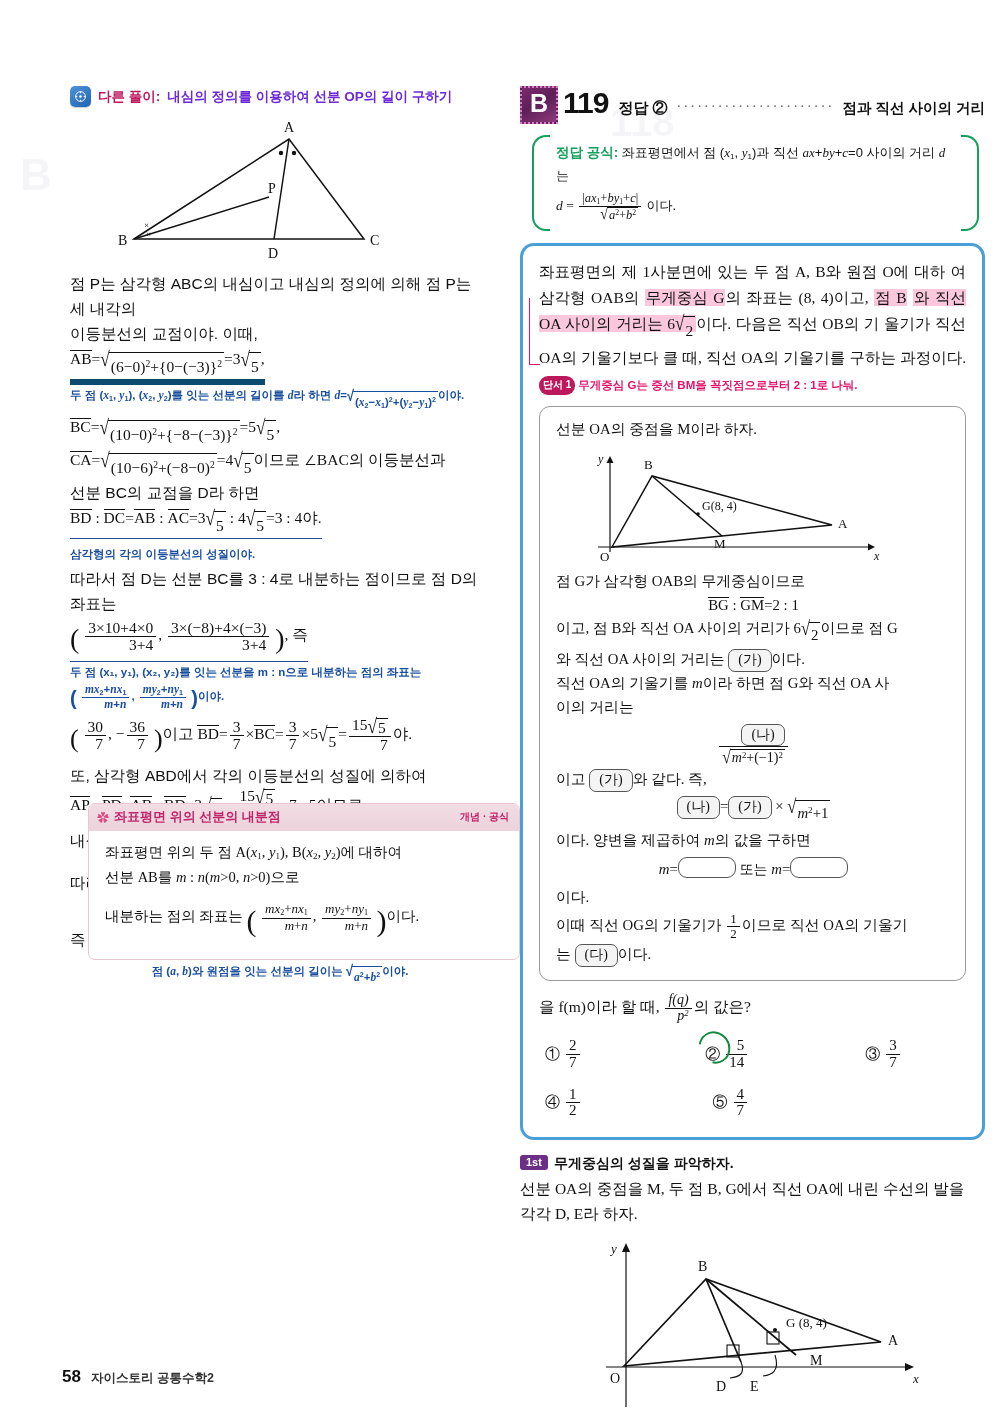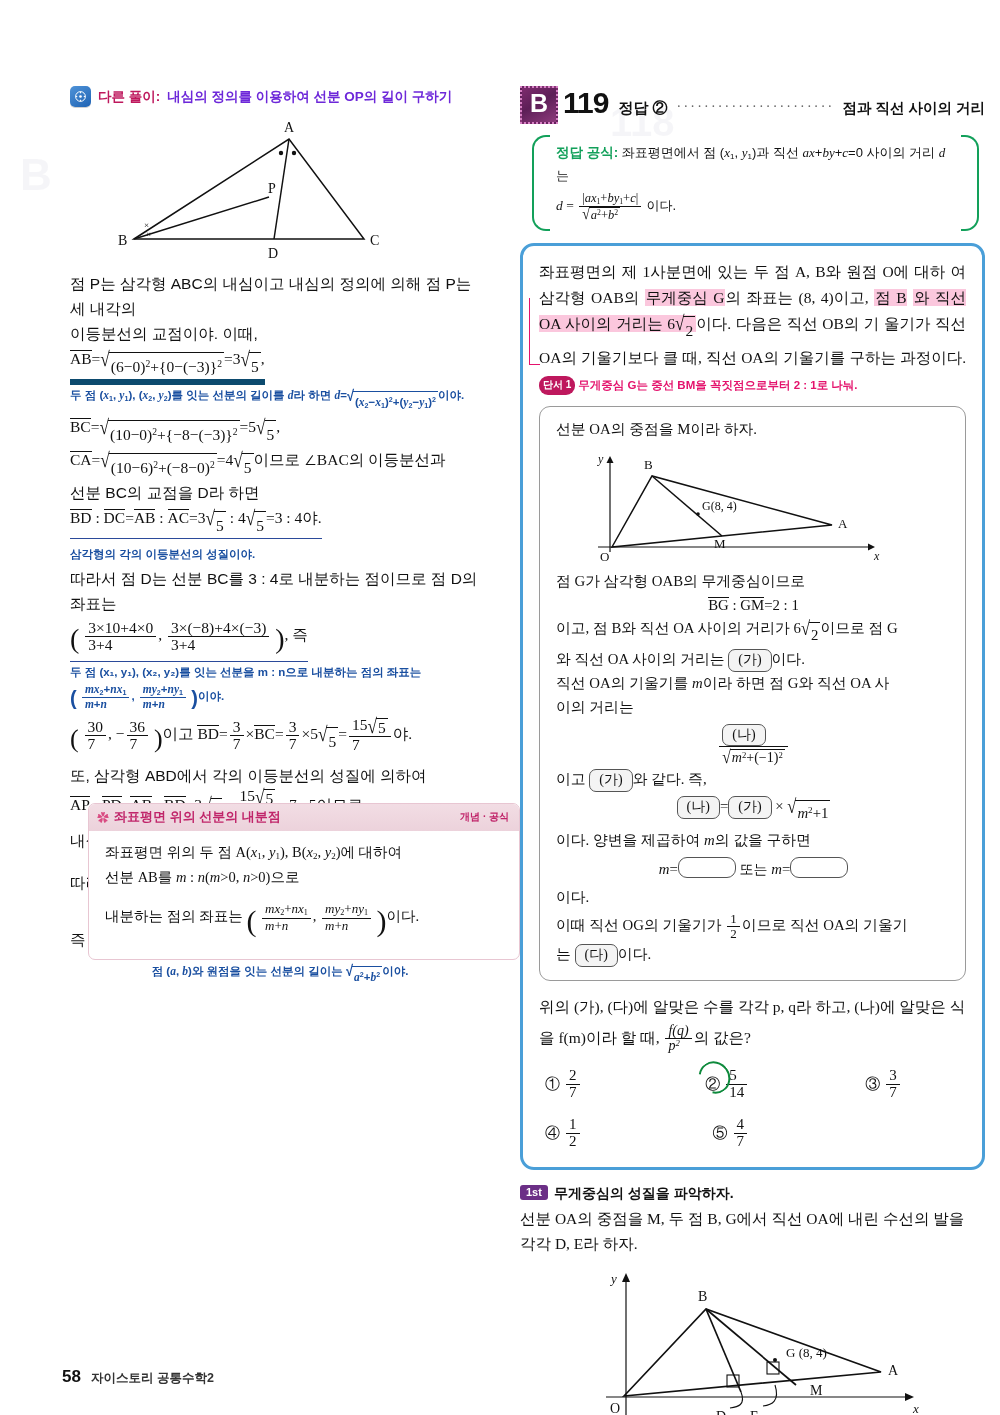--- a/index.html
+++ b/index.html
@@ -25,21 +25,21 @@
   .sup{font-size:.62em;vertical-align:.5em;}
   .ovl{border-top:1.4px solid #111;padding-top:0px;display:inline-block;line-height:1.0;}
   .note{color:#1a4fa0;font-family:"Liberation Sans",sans-serif;font-weight:bold;font-size:11.5px;}
 
   
   .rt{display:inline-flex;align-items:stretch;vertical-align:-.12em;}
   .rt > .sign{font-size:1.12em;line-height:1;transform:scaleY(1.18);margin-right:-1px;}
   .rt > .rad{border-top:1.2px solid currentColor;padding:1px 2px 0 2px;}
 
   
-  .frac{display:inline-block;vertical-align:middle;text-align:left;line-height:1.05;margin:0 2px;}
+  .frac{display:inline-block;vertical-align:middle;text-align:right;line-height:1.05;margin:0 2px;}
   .frac > span{display:block;padding:0 3px;}
   .frac > .den{border-top:1.3px solid currentColor;}
 
   
   .col-left{position:absolute;left:70px;top:86px;width:420px;}
 
   .subhead{display:flex;align-items:center;gap:7px;margin-bottom:6px;}
   .subhead .badge-ico{
     width:21px;height:21px;border-radius:5px;
     background:linear-gradient(145deg,#4f93d8,#1f63b4);
@@ -472,21 +472,20 @@
           <span class="frac" style="font-size:13px;"><span>1</span><span class="den">2</span></span><span>이므로 직선 OA의 기울기</span>
         </div>
 
         <div style="margin-top:3px;">
           <span>는</span>
           <span class="blank">(다)</span><span>이다.</span>
         </div>
       </div>
 
       <div class="final-q">
-        <div>위의 (가), (다)에 알맞은 수를 각각 p, q라 하고, (나)에 알맞은 식</div>
         <div>
           <span>을 f(m)이라 할 때,</span>
           <span class="frac" style="font-size:14px;">
             <span class="it">f(q)</span>
             <span class="den it"><span class="it">p</span><span class="sup">2</span></span>
           </span><span>의 값은?</span>
         </div>
       </div>
 
       <div class="choices">

